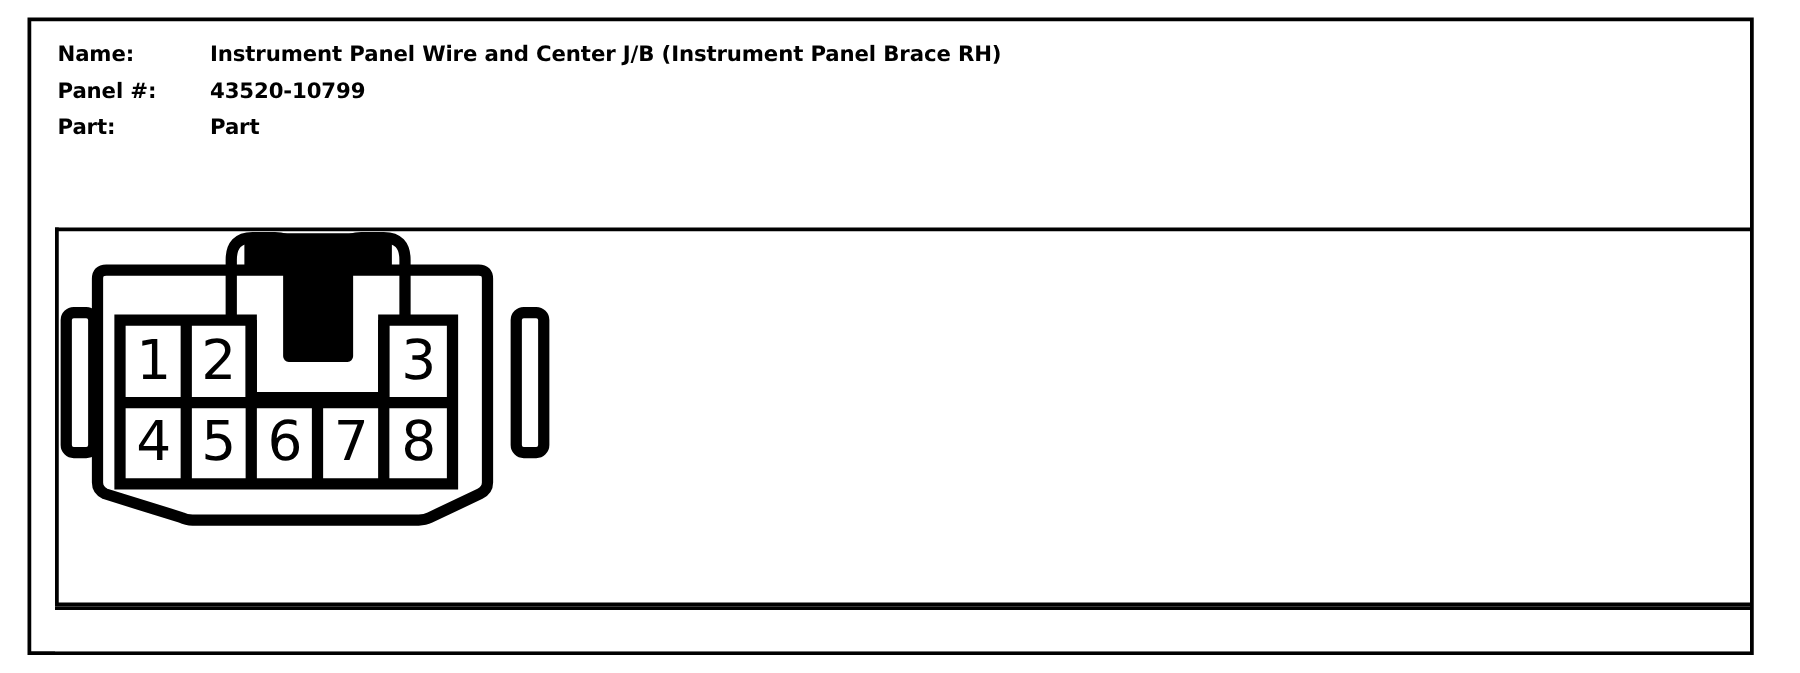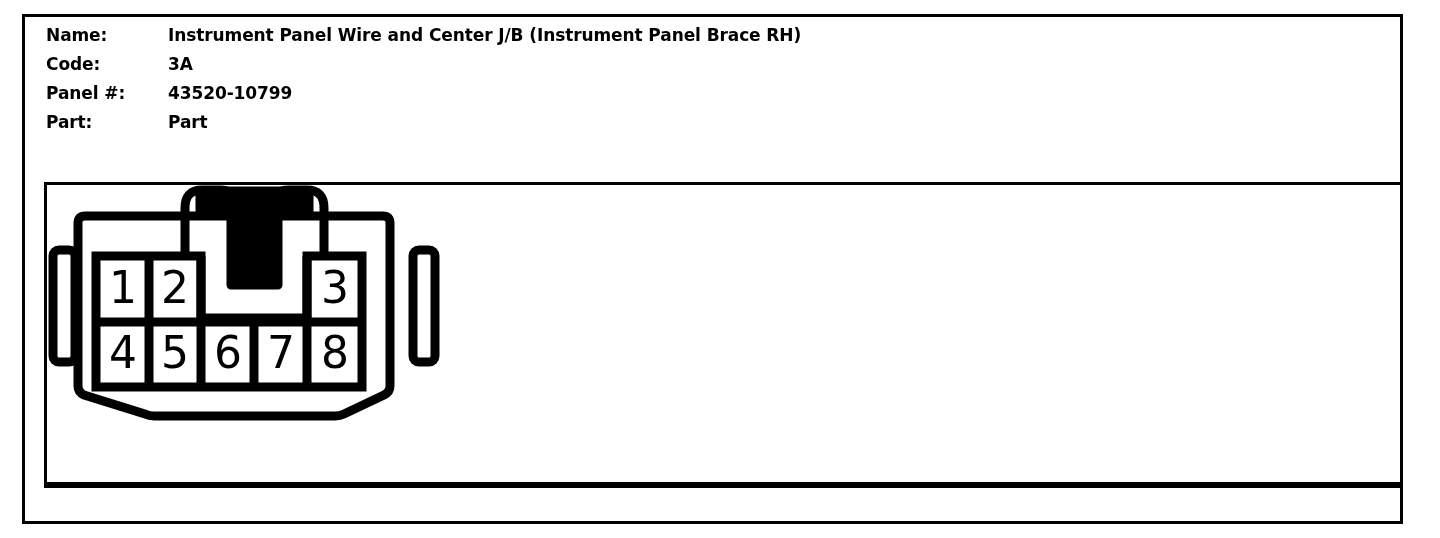--- a/index.html
+++ b/index.html
@@ -35,21 +35,21 @@
 
   
   .spec-table {
     position: absolute;
     left: 46px;
     top: 25px;
     width: 1320px;
   }
   .spec-row {
     display: flex;
-    align-items: flex-start;
+    align-items: flex-end;
     height: 29px;
   }
   .spec-label {
     width: 122px;
     flex: 0 0 122px;
     font-size: 17px;
     font-weight: bold;
     letter-spacing: -0.1px;
     white-space: nowrap;
   }
@@ -108,24 +108,20 @@
 
   <div class="outer-frame"></div>
 
   <div class="spec-table">
 
     <div class="spec-row">
       <div class="spec-label">Name:</div>
       <div class="spec-value">Instrument Panel Wire and Center J/B (Instrument Panel Brace RH)</div>
     </div>
 
-    <div class="spec-row">
-      <div class="spec-label">Code:</div>
-      <div class="spec-value">3A</div>
-    </div>
 
     <div class="spec-row">
       <div class="spec-label">Panel #:</div>
       <div class="spec-value">43520-10799</div>
     </div>
 
     <div class="spec-row">
       <div class="spec-label">Part:</div>
       <div class="spec-value">Part</div>
     </div>

